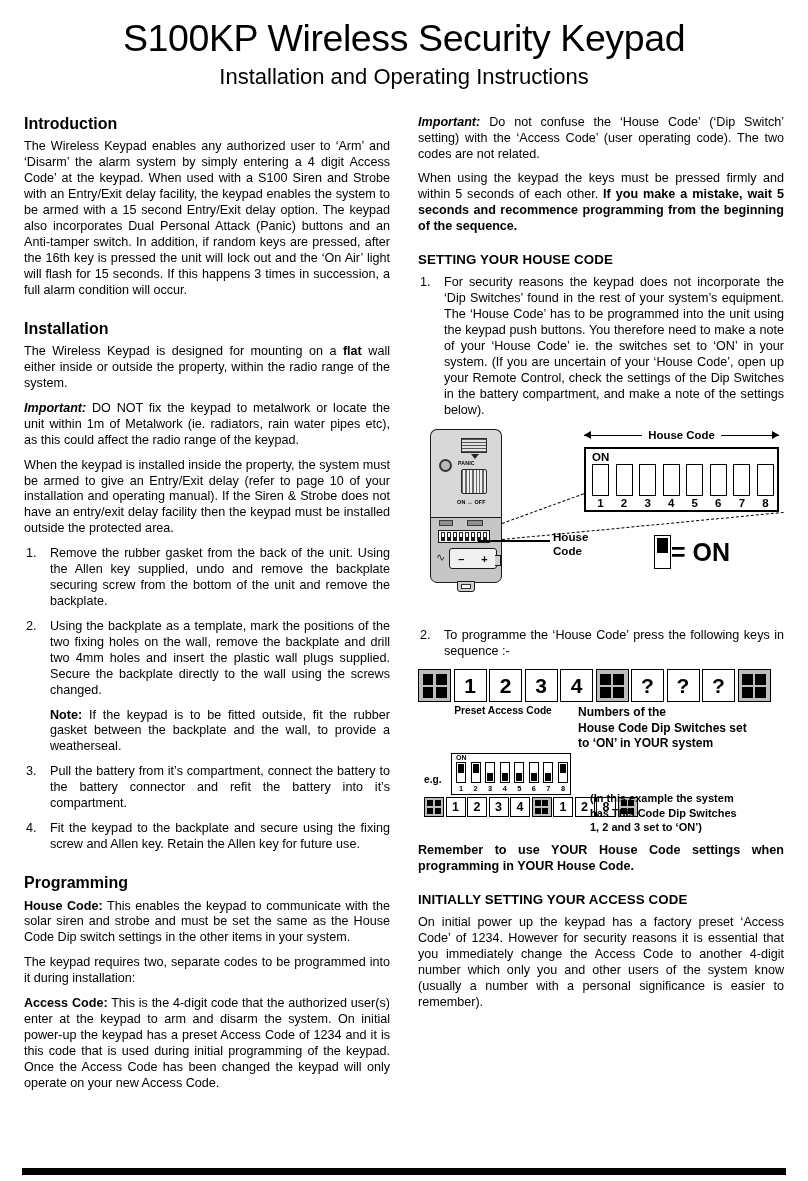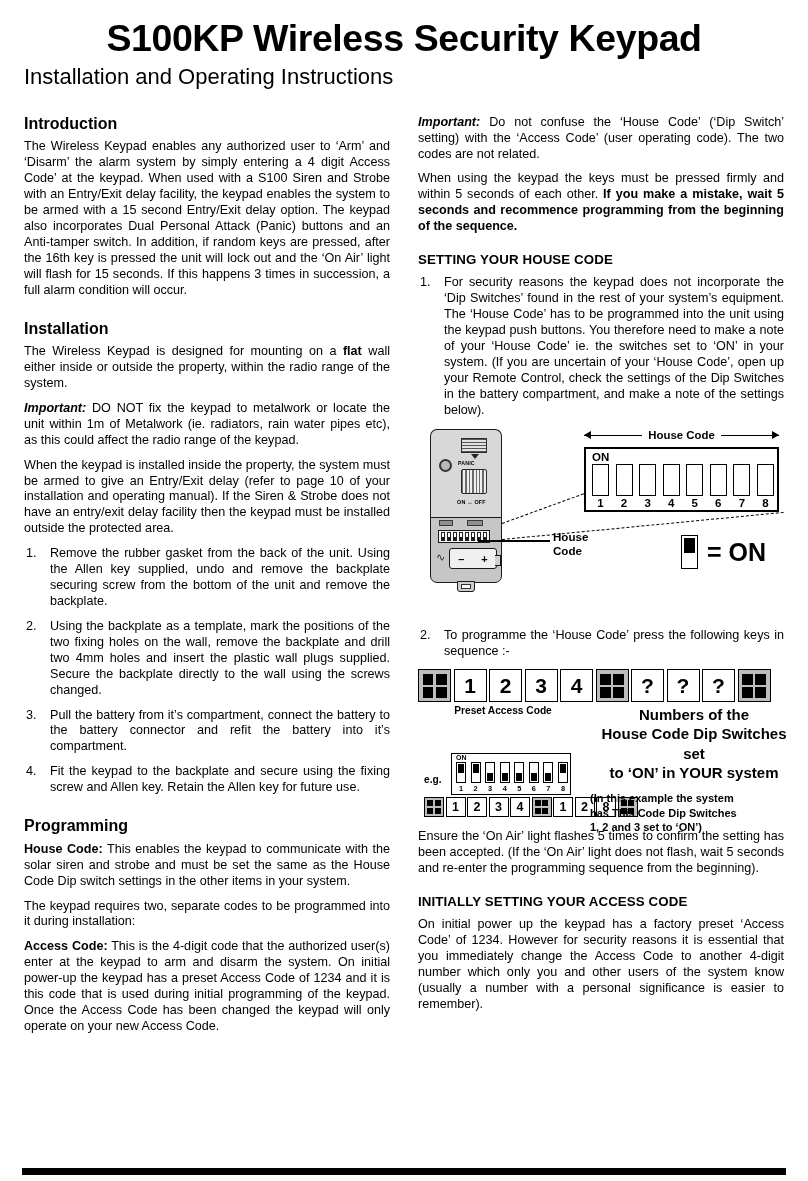--- a/index.html
+++ b/index.html
@@ -16,26 +16,27 @@
     position: relative;
     width: 808px;
     height: 1181px;
     padding: 0 24px;
   }
 
   
   .doc-title {
     text-align: center;
     font-size: 37.5px;
-    font-weight: bold;
+    font-weight: normal;
     letter-spacing: -0.4px;
     margin: 18px 0 0 0;
     line-height: 1.08;
   }
   .doc-subtitle {
+    text-align: center;
     font-size: 22px;
     font-weight: normal;
     margin: 6px 0 0 0;
     line-height: 1.1;
   }
 
   
   .columns {
     display: flex;
     margin-top: 26px;
@@ -344,24 +345,23 @@
     position: absolute;
     left: 135px; top: 103px;
     font-size: 11.6px;
     font-weight: bold;
     line-height: 1.18;
   }
 
   
   .legend-on {
     position: absolute;
-    left: 263px; top: 108px;
+    left: 236px; top: 108px;
     display: flex;
     align-items: center;
-    gap: 9px;
     justify-content: space-between;
   }
   .legend-on .sw {
     width: 17px; height: 34px;
     border: 1.9px solid #000;
     background: #fff;
     position: relative;
   }
   .legend-on .sw::after {
     content: "";
@@ -416,24 +416,24 @@
   .cap-left {
     position: absolute;
     left: 10px; top: 0;
     font-size: 10.2px;
     font-weight: bold;
     text-align: center;
     width: 150px;
   }
   .cap-right {
     position: absolute;
-    left: 176px; top: 0;
-    font-size: 15px;
-    font-weight: bold;
-    text-align: center;
+    left: 160px; top: 0;
+    font-size: 12px;
+    font-weight: bold;
+    text-align: left;
     width: 200px;
     line-height: 1.28;
   }
 
   
   .figure3 {
     position: relative;
     height: 78px;
     margin-top: 4px;
   }
@@ -554,20 +554,21 @@
       <h2 class="section spaced">Installation</h2>
       <p class="body"><span>The Wireless Keypad is designed for mounting on a </span><b>flat</b><span> wall either inside or outside the property, within the radio range of the system.</span></p>
 
       <p class="body"><i>Important:</i><span>  DO NOT fix the keypad to metalwork or locate the unit within 1m of Metalwork (ie. radiators, rain water pipes etc), as this could affect the radio range of the keypad.</span></p>
 
       <p class="body">When the keypad is installed inside the property, the system must be  armed to give an Entry/Exit delay (refer to page 10 of your installation and operating manual).  If the Siren &amp; Strobe does not have an entry/exit delay facility then the keypad must be installed outside the protected area.</p>
 
       <ol class="steps">
         <li><span class="num">1.</span><span>Remove the rubber gasket from the back of the unit.  Using the Allen key supplied, undo and remove the backplate securing screw from the bottom of the unit and remove the backplate.</span></li>
         <li><span class="num">2.</span><span>Using the backplate as a template, mark the positions of the two fixing holes on the wall, remove the backplate and drill two 4mm holes and insert the plastic wall plugs supplied.  Secure the backplate directly to the wall using the screws changed.</span>
+          <div class="note-block"><b>Note:</b><span>  If the keypad is to be fitted outside, fit the rubber gasket between the backplate and the wall, to provide a weatherseal.</span></div>
         </li>
         <li><span class="num">3.</span><span>Pull the battery from it’s compartment, connect the battery to the battery connector and refit the battery into it’s compartment.</span></li>
         <li><span class="num">4.</span><span>Fit the keypad to the backplate and secure using the fixing screw and Allen key.  Retain the Allen key for future use.</span></li>
       </ol>
 
       <h2 class="section spaced">Programming</h2>
       <p class="body"><b>House Code:</b><span>  This enables the keypad to communicate with the solar siren and strobe and must be set the same as the House Code Dip switch settings in the other items in your system.</span></p>
       <p class="body">The keypad requires two, separate codes to be programmed into it during installation:</p>
       <p class="body"><b>Access Code:</b><span>  This is the 4-digit code that the authorized user(s) enter at the keypad to arm and disarm the system. On initial power-up the keypad has a preset Access Code of 1234 and it is this code that is used during initial programming of the keypad.  Once the Access Code has been changed the keypad will only operate on your new Access Code.</span></p>
 
@@ -789,21 +790,21 @@
             </div>
         </div>
 
         <div class="eg-note">
           <div>(In this example the system</div>
           <div>has This Code Dip Switches</div>
           <div>1, 2 and 3 set to ‘ON’)</div>
         </div>
       </div>
 
-      <p class="body">Ensure the ‘On Air’ light flashes 5 times to confirm the setting has been accepted.  (If the ‘On Air’ light does not flash, wait 5 seconds and re-enter the programming sequence from the beginning).</p>
+      <p class="body" style="font-weight:bold; margin-top:14px;">Remember to use YOUR House Code settings when programming in YOUR House Code.</p>
 
       <h3 class="caps">INITIALLY SETTING YOUR ACCESS CODE</h3>
       <p class="body">On initial power up the keypad has a factory preset ‘Access Code’ of 1234. However for security reasons it is essential that you immediately change the Access Code to another 4-digit number which only you and other users of the system know (usually a number with a personal significance is easier to remember).</p>
 
     </div>
   </div>
 
   <div class="footer-rule"></div>
 
 </div>

